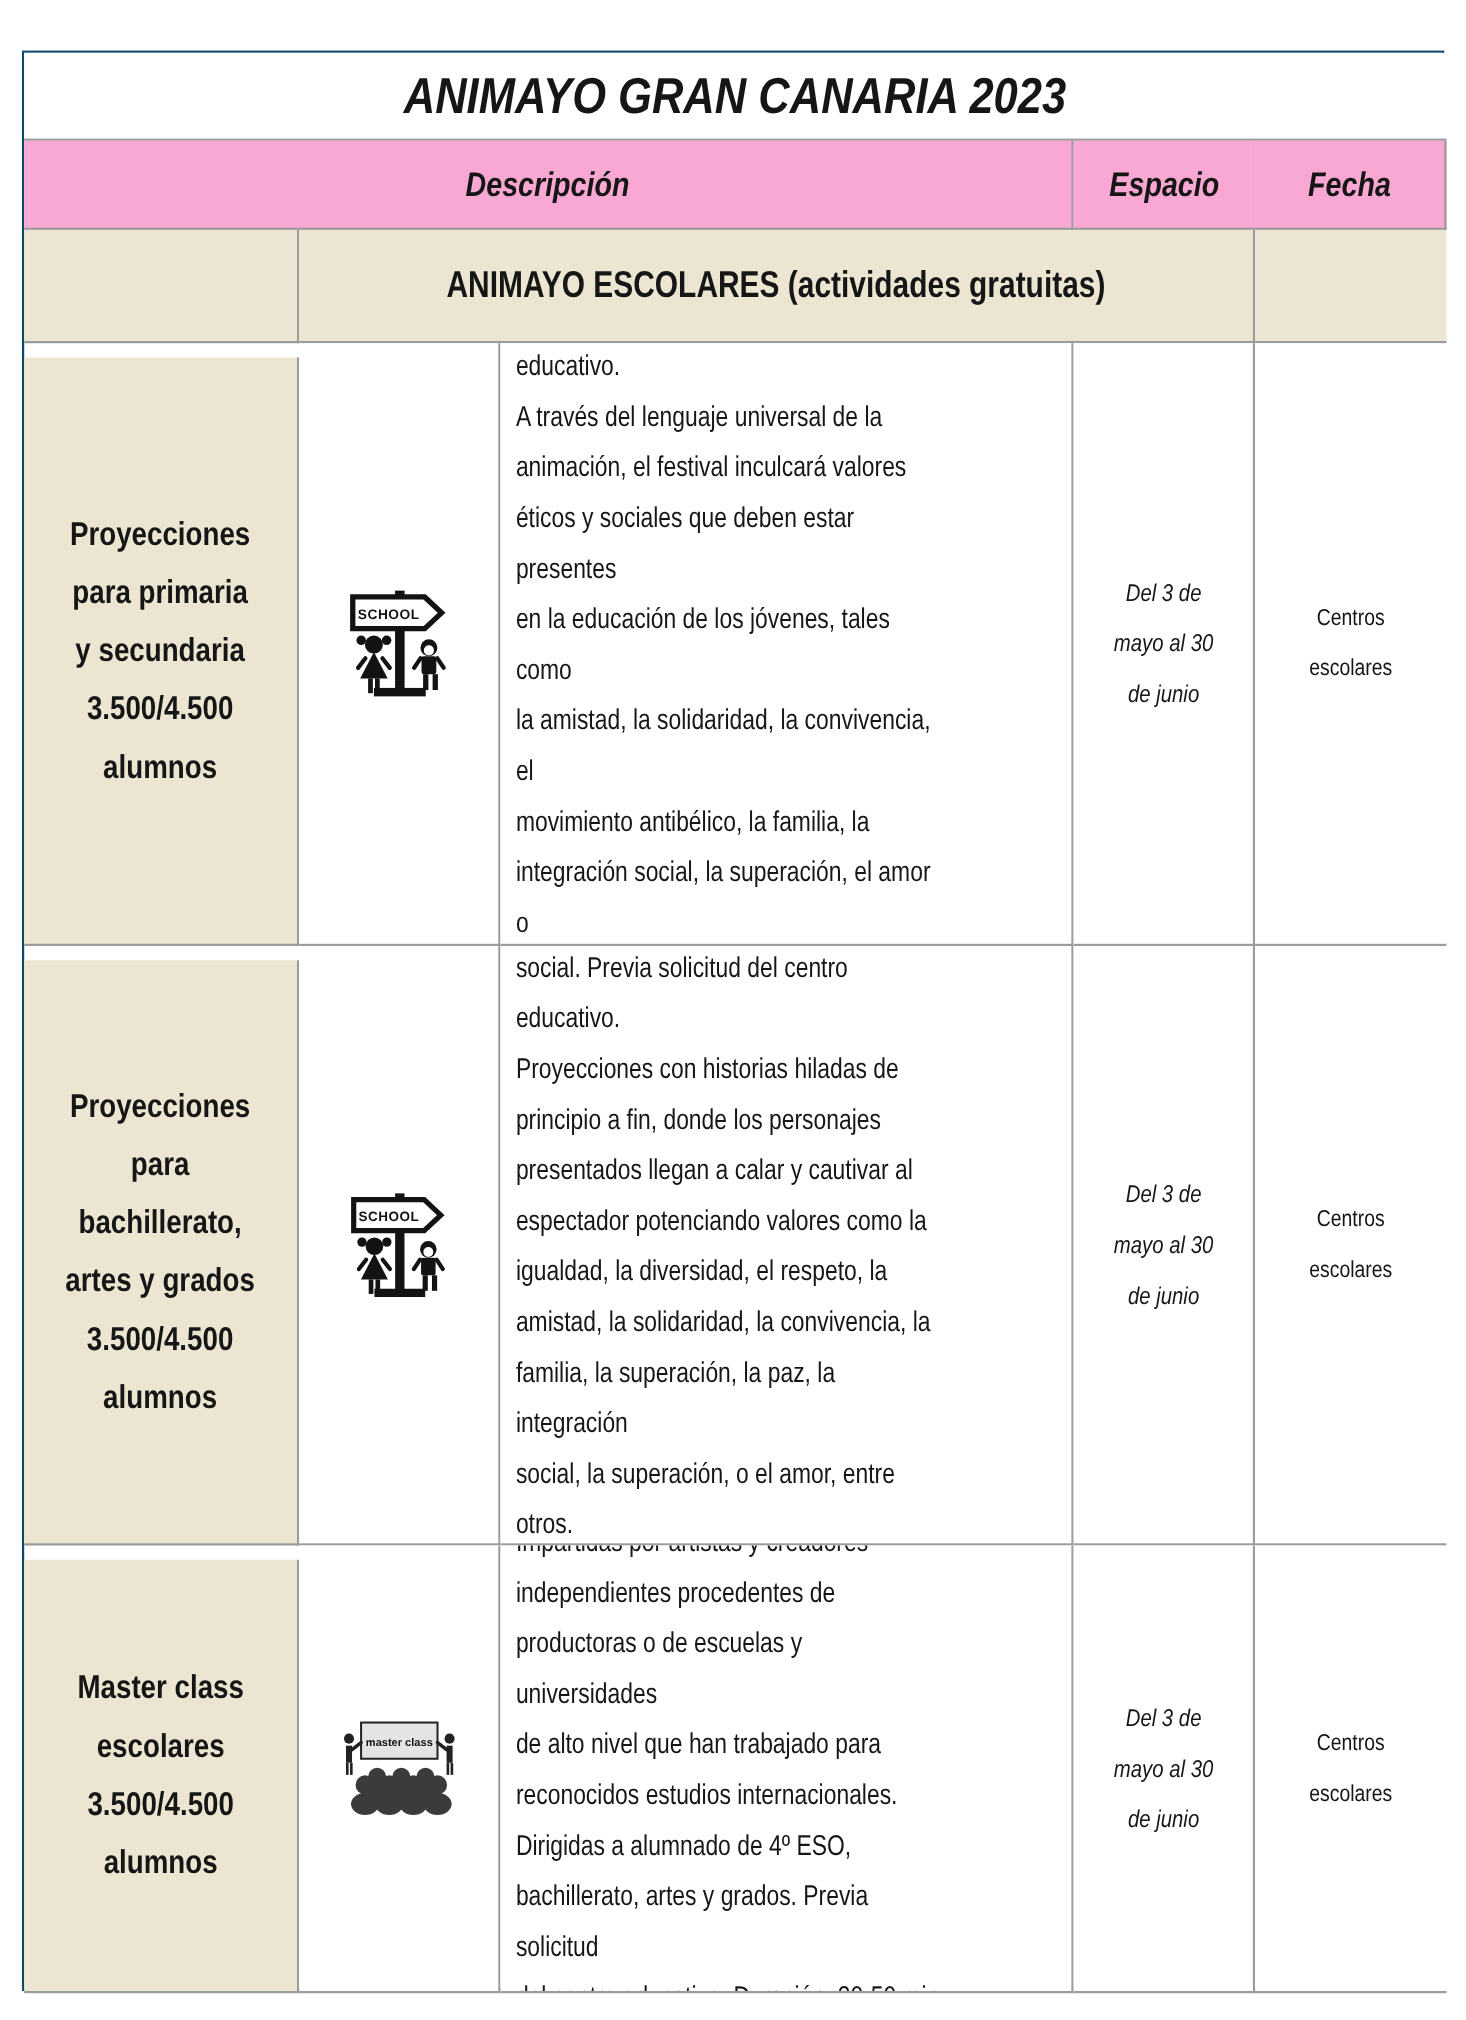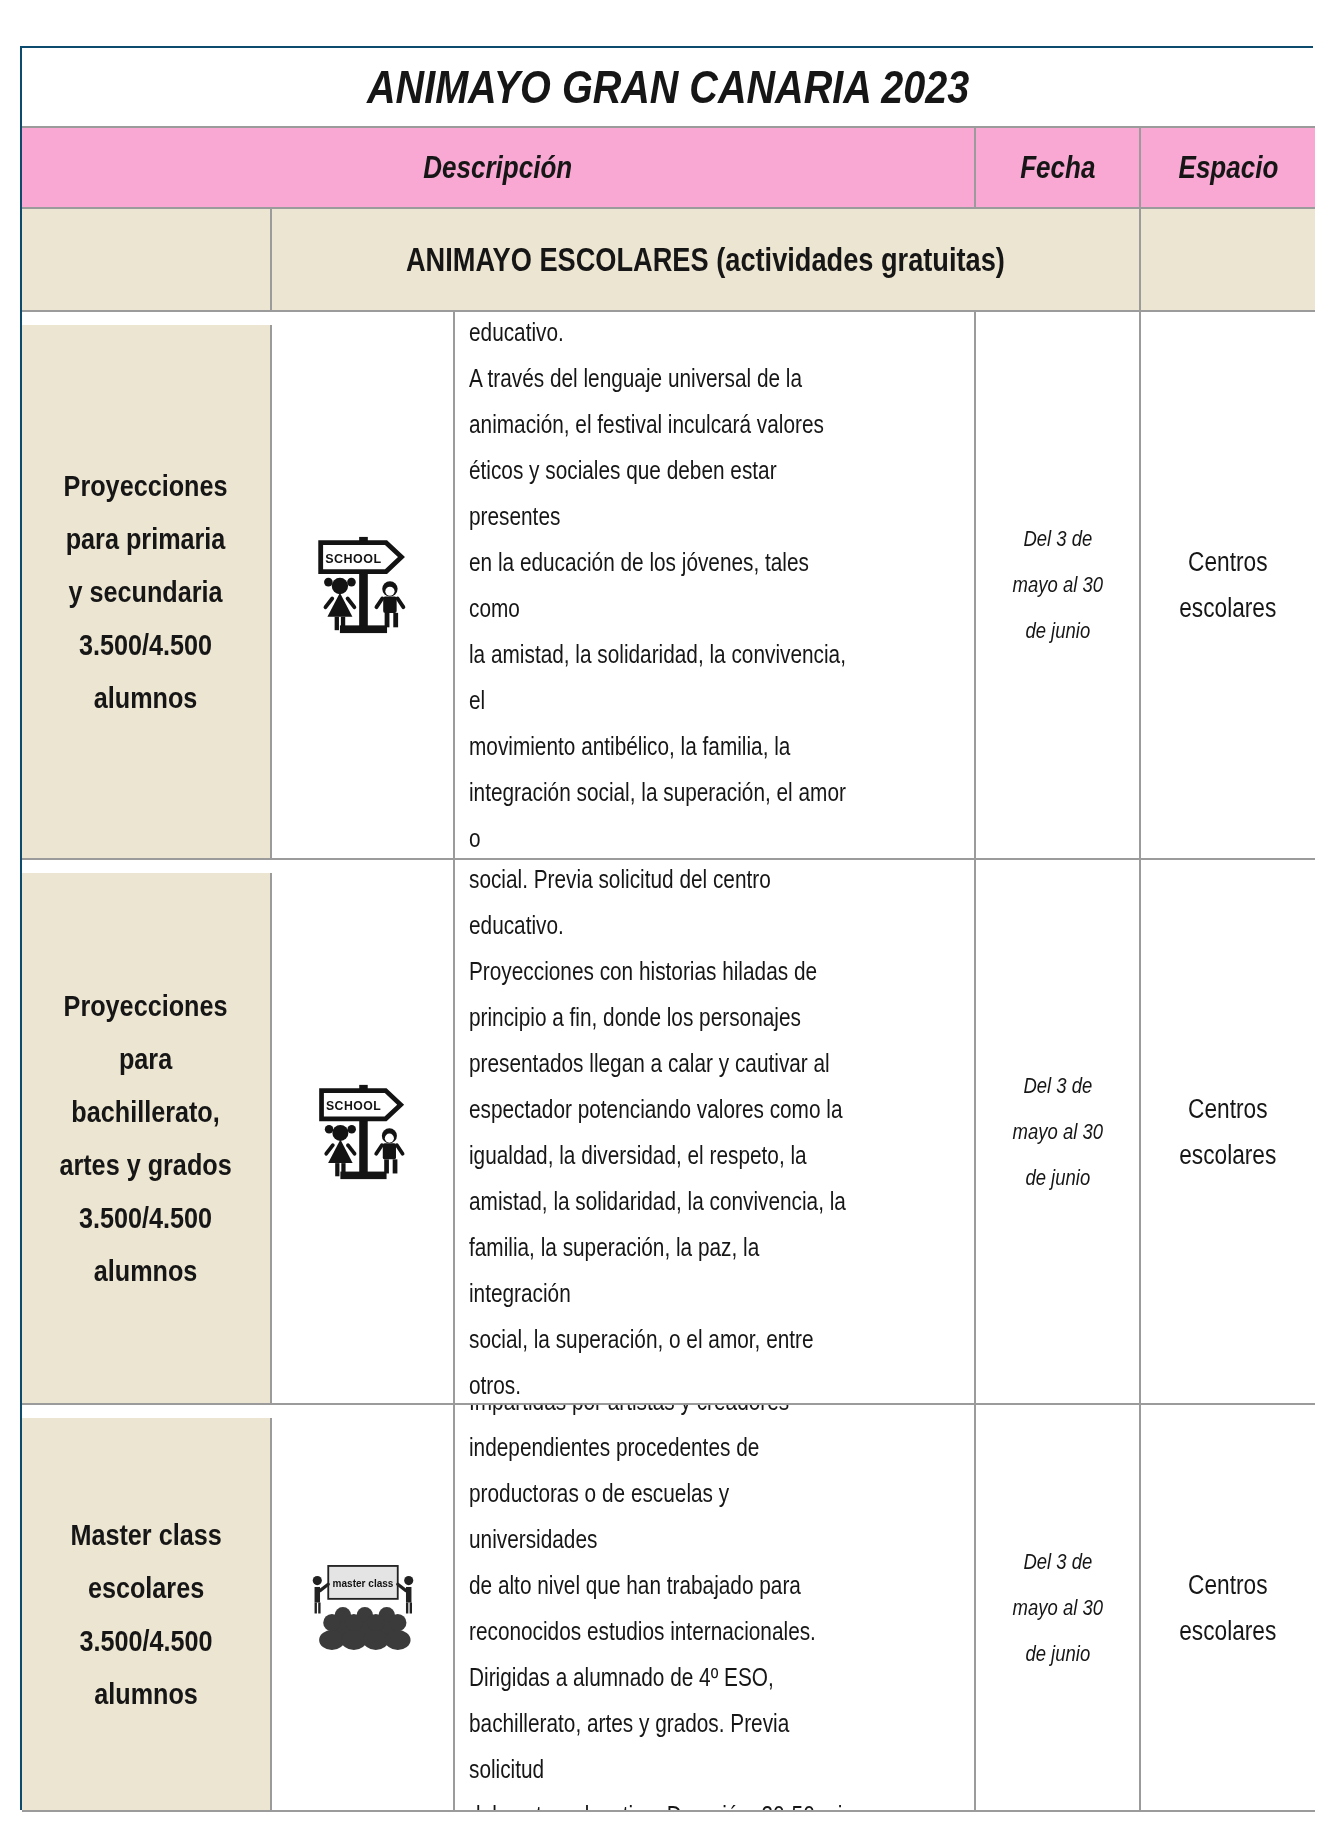--- a/index.html
+++ b/index.html
@@ -33,42 +33,42 @@
   .head-desc{grid-column:1/4;}
   .head-text{font-size:31px;font-weight:bold;font-style:italic;}
 
   .section-label{grid-column:1/2;}
   .section-main{grid-column:2/5;}
   .section-text{font-size:34px;font-weight:bold;transform:scaleX(0.80);}
 
   .label-cell{font-weight:bold;font-size:30px;line-height:53px;padding:0 6px;margin-top:13px;}
   .desc-cell{justify-content:flex-start;padding:0 14px;font-size:26px;line-height:46px;}
   .fecha-cell{font-style:italic;font-size:22px;line-height:46px;}
-  .espacio-cell{font-size:27px;line-height:46px;}
+  .espacio-cell{font-size:21px;line-height:46px;}
 
   svg text{font-family:"Liberation Sans", sans-serif;font-weight:bold;fill:#131313;}
   .icon-cell svg{display:block;}
 </style>
 </head>
 <body>
 
 <div class="doc-table">
 
   <div class="cell title-cell noright">
     <div class="title-text">ANIMAYO GRAN CANARIA 2023</div>
   </div>
 
   <div class="cell gray head-desc">
     <div class="head-text cx">Descripción</div>
   </div>
+  <div class="cell gray noright">
+    <div class="head-text cx">Espacio</div>
+  </div>
   <div class="cell gray">
     <div class="head-text cx">Fecha</div>
-  </div>
-  <div class="cell gray noright">
-    <div class="head-text cx">Espacio</div>
   </div>
 
   <div class="cell beige section-label"></div>
   <div class="cell beige section-main">
     <div class="section-text">ANIMAYO ESCOLARES (actividades gratuitas)</div>
   </div>
   <div class="cell beige noright"></div>
 
   <div class="cell beige label-cell">
     <div class="cx">Proyecciones

